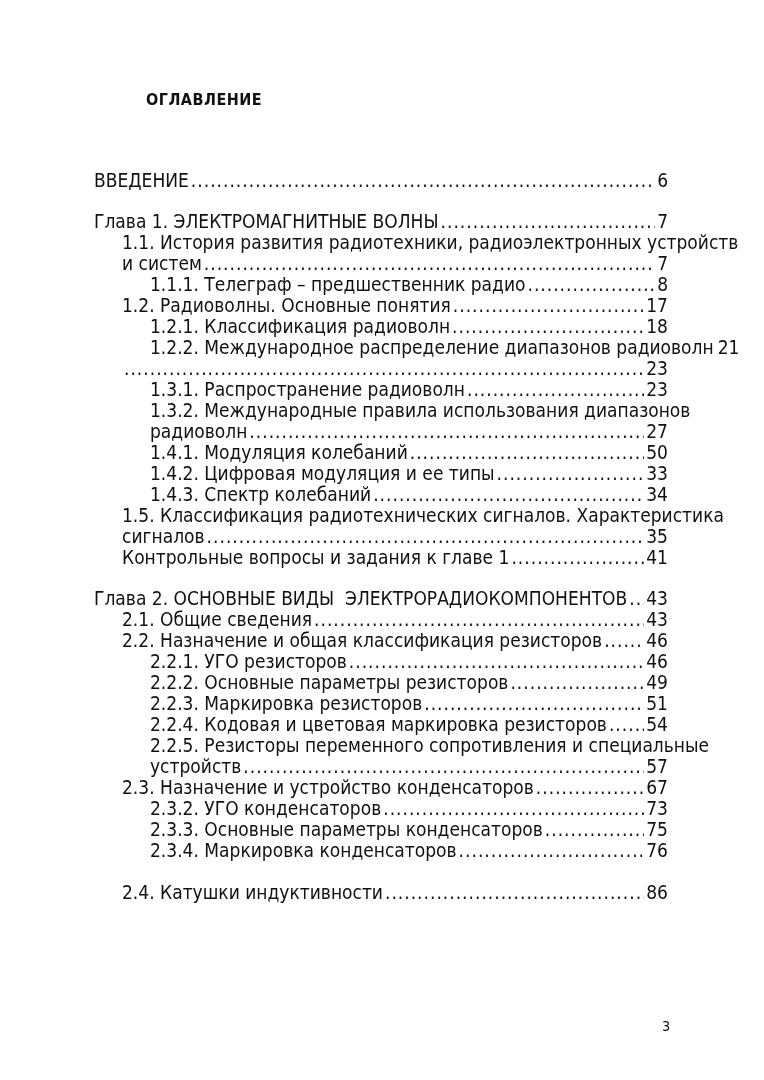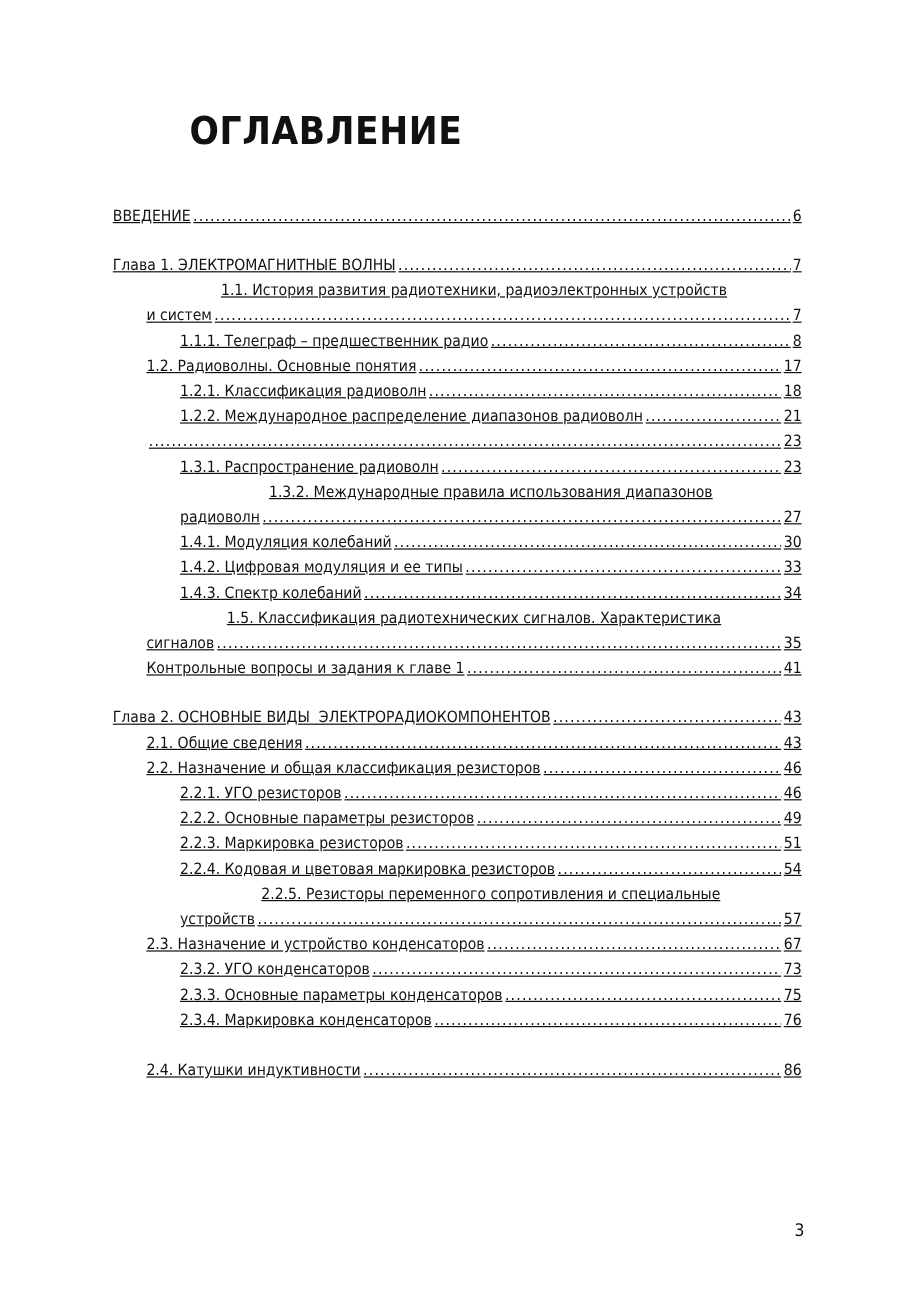--- a/index.html
+++ b/index.html
@@ -1,20 +1,20 @@
 <!DOCTYPE html>
 <html><head>
 <meta charset="utf-8">
 <style>
   html, body { margin: 0; padding: 0; background: #ffffff; }
   body { width: 764px; height: 1080px; position: relative; overflow: hidden;
          font-family: "DejaVu Sans Condensed", "DejaVu Sans", "Liberation Sans", sans-serif; color: #111; }
-  .title { position: absolute; left: 158px; top: 90px; font-size: 32px; font-weight: bold;
+  .title { position: absolute; left: 146px; top: 90px; font-size: 16px; font-weight: bold;
            letter-spacing: 0.5px; margin: 0; }
-  .toc { position: absolute; left: 94px; top: 170px; width: 574px; font-size: 13px; text-decoration: underline; }
+  .toc { position: absolute; left: 94px; top: 170px; width: 574px; font-size: 19px; }
   .entry { position: relative; line-height: 21px; }
   .entry.lvl0 { padding-left: 0; }
   .entry.lvl1 { padding-left: 28px; }
   .entry.lvl2 { padding-left: 56px; }
   .entry.gap { margin-top: 20px; }
   .entry.gap2 { margin-top: 21px; }
   .line { display: flex; align-items: baseline; white-space: nowrap; }
   .text-first { display: block; white-space: nowrap; text-align: center; }
   .txt { flex: 0 0 auto; }
   .dots { flex: 1 1 auto; overflow: hidden; margin: 0 2px; }
@@ -109,21 +109,21 @@
         <span class="dots"></span>
         <span class="pg">27</span>
       </div>
   </div>
 
 
   <div class="entry lvl2">
     <div class="line">
         <span class="txt">1.4.1. Модуляция колебаний</span>
         <span class="dots"></span>
-        <span class="pg">30</span>
+        <span class="pg">50</span>
       </div>
   </div>
 
   <div class="entry lvl2">
     <div class="line">
         <span class="txt">1.4.2. Цифровая модуляция и ее типы</span>
         <span class="dots"></span>
         <span class="pg">33</span>
       </div>
   </div>

